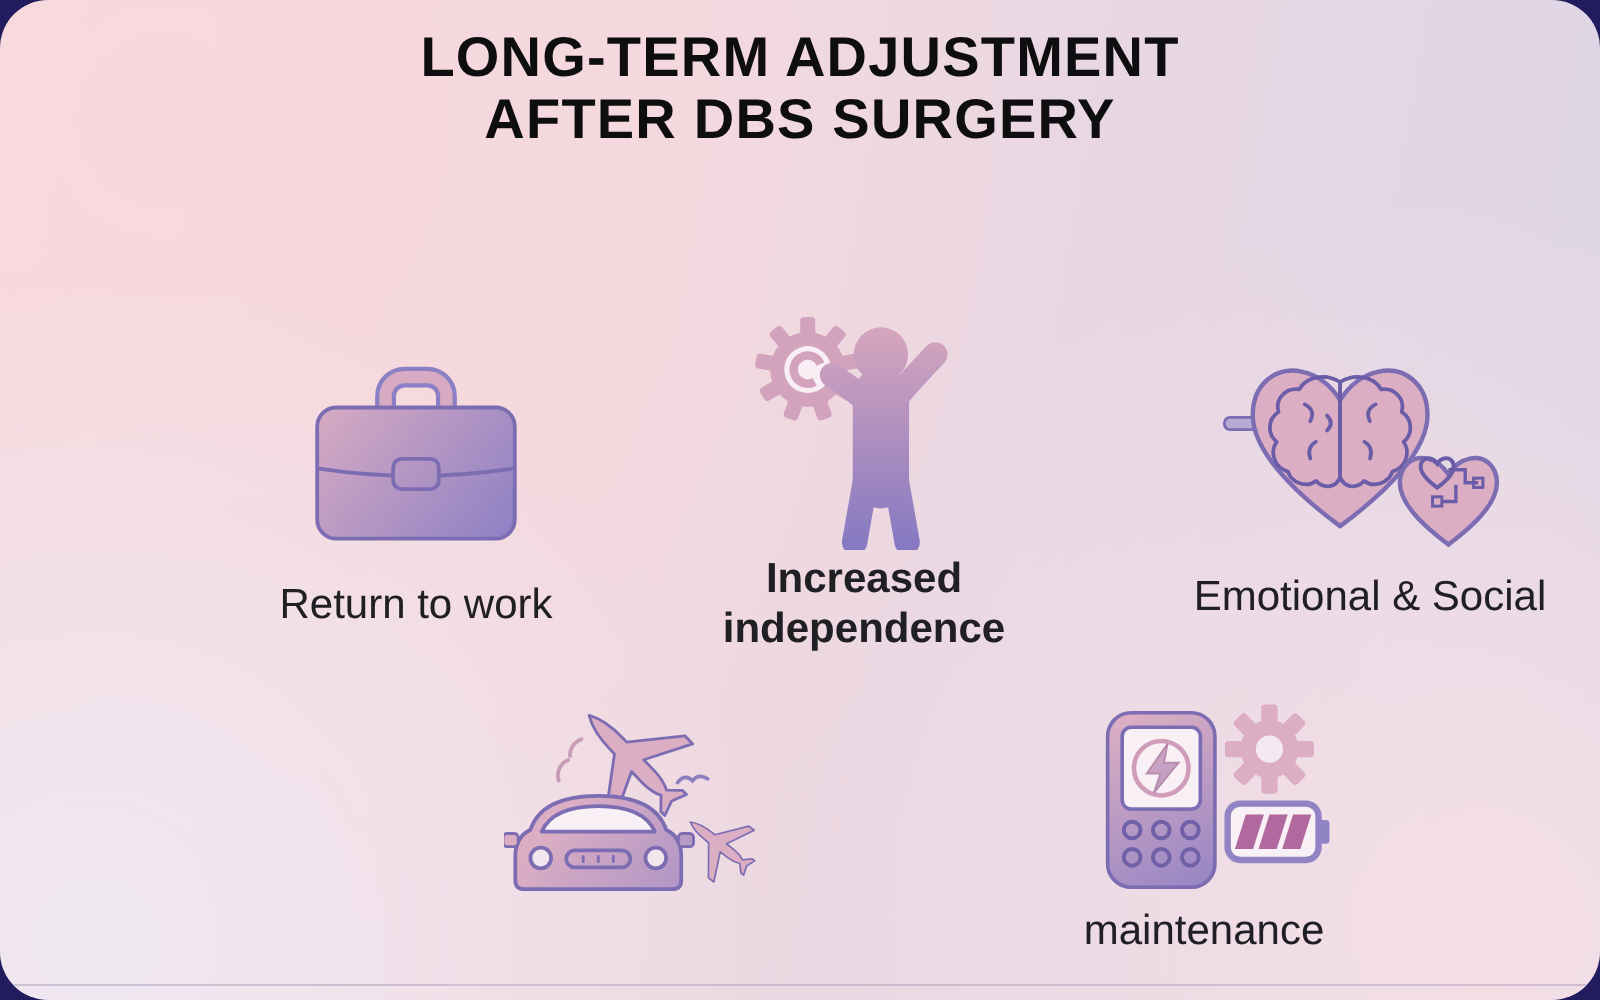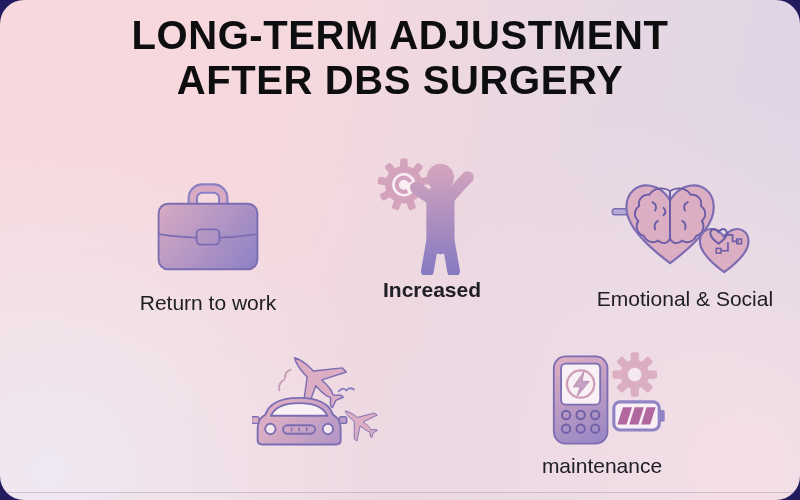--- a/index.html
+++ b/index.html
@@ -18,21 +18,21 @@
       linear-gradient(100deg, #f6dade 0%, #f1d9e0 38%, #dcd5e6 100%);
     overflow:hidden;
   }
   .bottom-line{
     position:absolute;left:0;right:0;bottom:7px;height:1px;
     background:rgba(150,140,170,0.38);
   }
   .title{
     position:absolute;top:13px;left:0;width:100%;
     margin:0;text-align:center;
-    font-size:40px;line-height:1.12;font-weight:bold;
+    font-size:28px;line-height:1.12;font-weight:bold;
     letter-spacing:0.6px;color:#0e0e10;
   }
   .title .tl{display:block;}
   .item{
     position:absolute;width:260px;text-align:center;
   }
   .icon-wrap{display:flex;align-items:flex-end;justify-content:center;}
   .label{
     font-size:21px;line-height:1.18;color:#202024;margin:0;
   }
@@ -105,20 +105,21 @@
           <path d="M74,64 Q68,54 48,41" stroke="url(#gPerson)" stroke-width="13" fill="none" stroke-linecap="round"></path>
           <path d="M74,64 Q81,53 103,30" stroke="url(#gPerson)" stroke-width="13" fill="none" stroke-linecap="round"></path>
           <path d="M74,52 L74,97" stroke="url(#gPerson)" stroke-width="30" stroke-linecap="round" fill="none"></path>
           <path d="M66,96 L60,130" stroke="url(#gPerson)" stroke-width="13.5" stroke-linecap="round" fill="none"></path>
           <path d="M82,96 L88,130" stroke="url(#gPerson)" stroke-width="13.5" stroke-linecap="round" fill="none"></path>
         </g>
       </svg>
     </div>
     <figcaption class="label">
       <span class="ln">Increased</span>
+      <span class="ln">independence</span>
     </figcaption>
   </figure>
 
   <figure class="item item-3">
     <div class="icon-wrap">
       <svg width="150" height="112" viewBox="0 0 160 120">
         <defs>
           <linearGradient id="gHeart" gradientUnits="userSpaceOnUse" x1="18" y1="30" x2="150" y2="100">
             <stop offset="0" stop-color="#dcaec3"></stop>
               <stop offset="1" stop-color="#9084c8"></stop>

